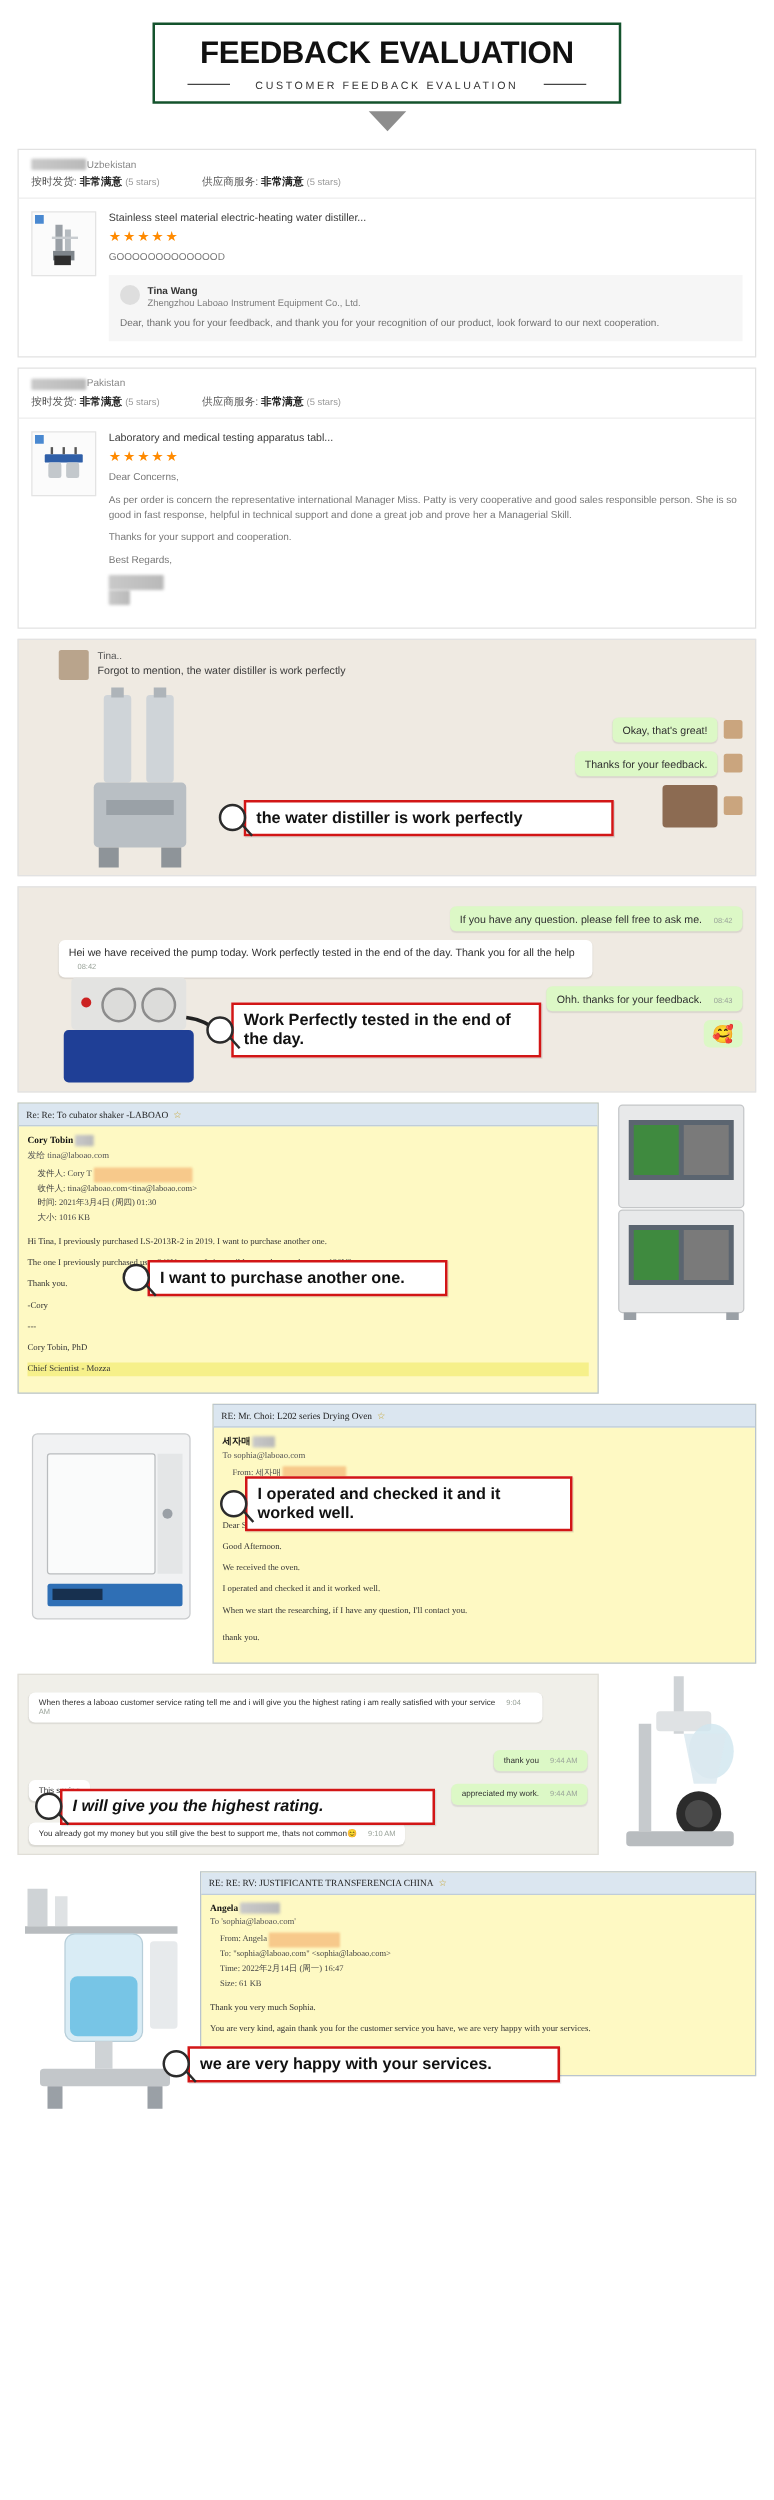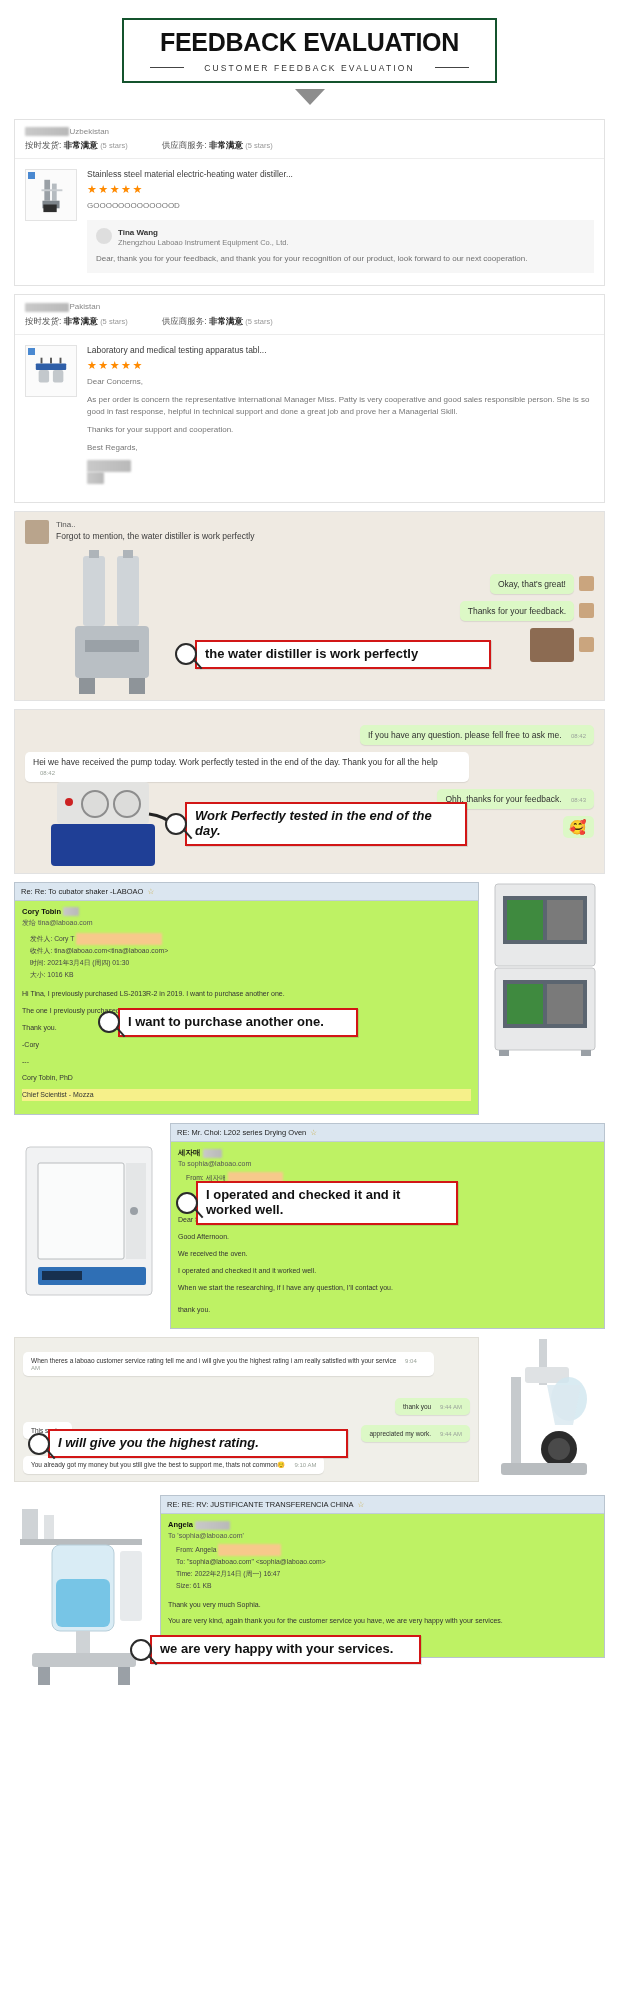--- a/index.html
+++ b/index.html
@@ -90,21 +90,21 @@
   }
   .reply-name { font-size: 8px; font-weight: bold; color: #333; }
   .reply-company { font-size: 7.5px; color: #7d7d7d; margin-top: 1px; }
   .reply-text {
     font-size: 8px; color: #6f6f6f; line-height: 1.55; margin-top: 6px;
   }
 
   
   .chat-card {
     margin: 8px 14px 0; border: 1px solid #e2e2e2;
-    background: #efeae2; position: relative; overflow: hidden;
+    background: #efeae2; position: relative; overflow: hidden; padding-left: 22px;
   }
   .chat-inner { padding: 8px 10px 10px; }
   .chat-top { display: flex; gap: 7px; align-items: flex-start; }
   .chat-av {
     width: 24px; height: 24px; flex: 0 0 24px;
     background: #b9a48c; border-radius: 2px;
   }
   .chat-name { font-size: 8px; color: #555; }
   .chat-line { font-size: 8.5px; color: #3a3a3a; margin-top: 2px; }
   .bubble-row { display: flex; margin-top: 7px; }
@@ -146,22 +146,22 @@
     border-radius: 50%; background: #fff; z-index: 41;
   }
   .magnifier::after {
     content: ""; position: absolute; width: 2px; height: 11px;
     background: #2b2b2b; right: -4px; bottom: -7px;
     transform: rotate(-42deg);
   }
 
   
   .email-win {
-    border: 1px solid #b9c4cf; background: #bef264;
-    font-family: Liberation Sans, sans-serif;
+    border: 1px solid #b9c4cf; background: #fef9c3;
+    font-family: Liberation Serif, serif;
   }
   .email-title {
     background: #dbe6f0; border-bottom: 1px solid #c0cdd9;
     font-size: 7.5px; color: #222; padding: 4px 6px;
     display: flex; align-items: center; gap: 4px;
   }
   .email-body { padding: 6px 7px 8px; }
   .em-from { font-size: 7.5px; font-weight: bold; color: #111; }
   .em-sub { font-size: 7px; color: #555; margin-top: 2px; }
   .em-meta {
@@ -354,21 +354,21 @@
     </div>
 
     <svg style="position:absolute;left:28px;top:70px;width:145px;height:90px" viewBox="0 0 145 90">
       <rect x="14" y="2" width="92" height="42" rx="4" fill="#e3e3e1"></rect>
       <circle cx="52" cy="24" r="13" fill="#dcdcda" stroke="#8d8d8d" stroke-width="2"></circle>
       <circle cx="84" cy="24" r="13" fill="#dcdcda" stroke="#8d8d8d" stroke-width="2"></circle>
       <circle cx="26" cy="22" r="4" fill="#cc2222"></circle>
       <rect x="8" y="44" width="104" height="42" rx="4" fill="#1f3f96"></rect>
       <path d="M106 34 q16 2 26 12" stroke="#222" stroke-width="3" fill="none"></path>
     </svg>
-    <div class="callout" style="left:170px; top:92px; width:282px;font-style:italic;">
+    <div class="callout" style="left:170px; top:92px; width:248px;">
       <span class="magnifier"></span>
       <span class="callout-text">Work Perfectly tested in the end of the day.</span>
     </div>
   </div>
 
   <div class="sec">
     <div class="row2">
       <div class="email-win" style="flex:1">
         <div class="email-title">
           <span>Re: Re: To  cubator shaker -LABOAO</span>
@@ -546,19 +546,19 @@
             <div>Size: 61 KB</div>
           </div>
           <div class="em-text">
             <p>Thank you very much Sophia.</p>
             <p>You are very kind, again thank you for the customer service you have, we are very happy with your services.</p>
             <p>Best regards</p>
           </div>
         </div>
       </div>
     </div>
-    <div class="callout" style="left:150px; top:140px; width:271px;">
+    <div class="callout" style="left:150px; top:140px; width:298px;">
       <span class="magnifier"></span>
       <span class="callout-text">we are very happy with your services.</span>
     </div>
   </div>
 
 </div>
 
 </body></html>

